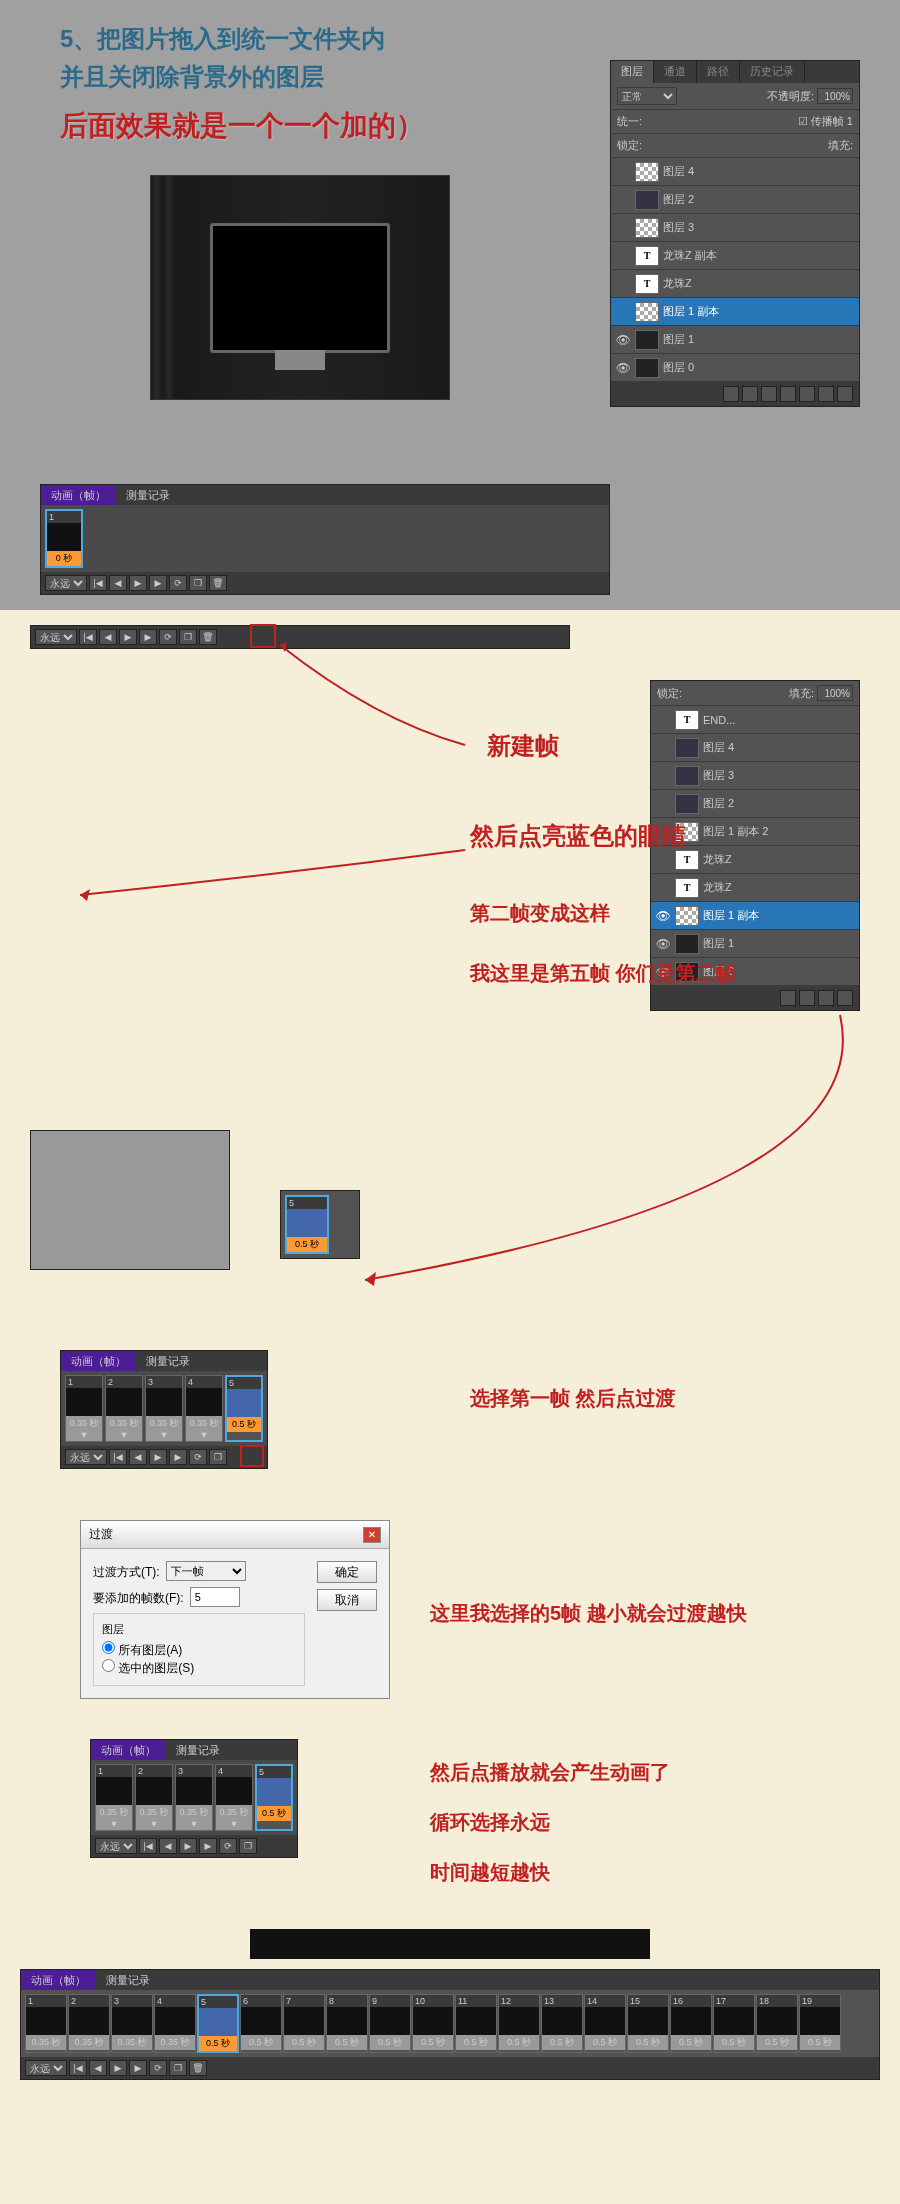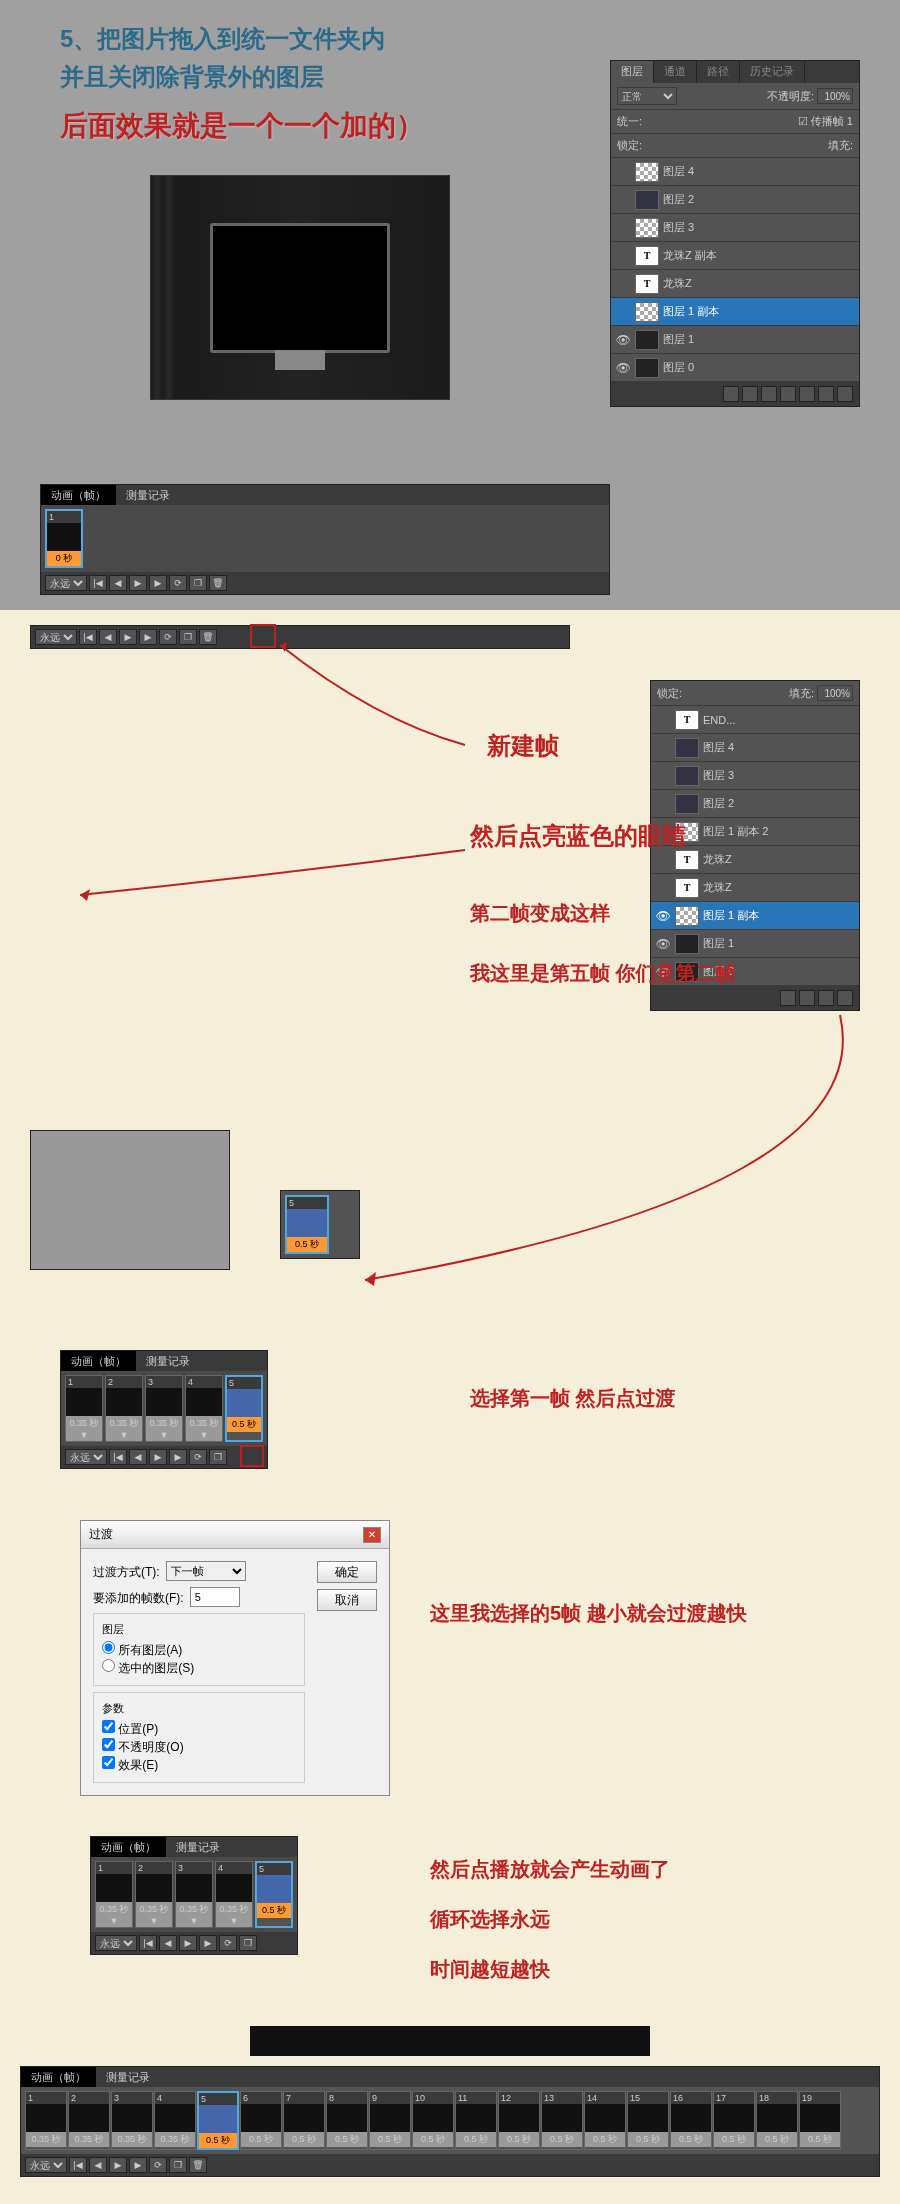--- a/index.html
+++ b/index.html
@@ -32,21 +32,21 @@
 .layer-thumb.text { background: #fff; color: #000; font-family: serif; font-weight: bold; }
 .layer-thumb.checker { background: repeating-conic-gradient(#aaa 0 25%, #fff 0 50%) 0 0/8px 8px; }
 .layer-thumb.img { background: #334; }
 .layer-name { font-size: 11px; }
 .panel-footer { height: 24px; background: #3a3a3a; display: flex; align-items: center; justify-content: flex-end; gap: 3px; padding: 0 6px; }
 .footer-icon { width: 16px; height: 16px; background: #535353; border: 1px solid #222; }
 
 
 .timeline-panel { position: absolute; left: 40px; bottom: 15px; width: 570px; background: #535353; border: 1px solid #222; }
 .timeline-tabs { display: flex; background: #3a3a3a; height: 20px; font-size: 11px; color: #ccc; }
-.timeline-tab { padding: 3px 10px; background: #000000; }
+.timeline-tab { padding: 3px 10px; background: #4c1d95; }
 .timeline-frames { display: flex; padding: 4px; gap: 2px; background: #4a4a4a; min-height: 54px; }
 .frame { width: 38px; display: flex; flex-direction: column; border: 1px solid #666; background: #535353; }
 .frame.selected { border: 2px solid #4fa8e0; }
 .frame-num { font-size: 9px; color: #ccc; padding: 1px 2px; background: #3a3a3a; }
 .frame-thumb { height: 28px; background: #111; }
 .frame-time { font-size: 9px; color: #000; background: #ff9933; text-align: center; padding: 1px; }
 .frame-time.normal { background: #999; color: #ccc; }
 .timeline-controls { display: flex; align-items: center; height: 22px; background: #3a3a3a; padding: 0 4px; gap: 2px; font-size: 10px; color: #ccc; }
 .tl-btn { width: 18px; height: 16px; background: #535353; border: 1px solid #222; display: flex; align-items: center; justify-content: center; font-size: 9px; }
 .loop-select { background: #535353; color: #ccc; border: 1px solid #222; font-size: 10px; height: 16px; }
@@ -380,26 +380,20 @@
         </div>
         <div class="dialog-row">
           <span>要添加的帧数(F):</span>
           <input class="dialog-input" value="5" style="">
         </div>
         <div class="fieldset">
           <div class="fieldset-title">图层</div>
           <div><input type="radio" checked="" style=""> <span>所有图层(A)</span></div>
           <div><input type="radio" style=""> <span>选中的图层(S)</span></div>
         </div>
-        <div class="fieldset">
-          <div class="fieldset-title">参数</div>
-          <div><input type="checkbox" checked="" style=""> <span>位置(P)</span></div>
-          <div><input type="checkbox" checked="" style=""> <span>不透明度(O)</span></div>
-          <div><input type="checkbox" checked="" style=""> <span>效果(E)</span></div>
-        </div>
       </div>
       <div class="dialog-right">
         <button class="dialog-btn">确定</button>
         <button class="dialog-btn">取消</button>
       </div>
     </div>
   </div>
   <div class="annotation small" style="left:430px;top:100px">这里我选择的5帧   越小就会过渡越快</div>
 </div>
 

